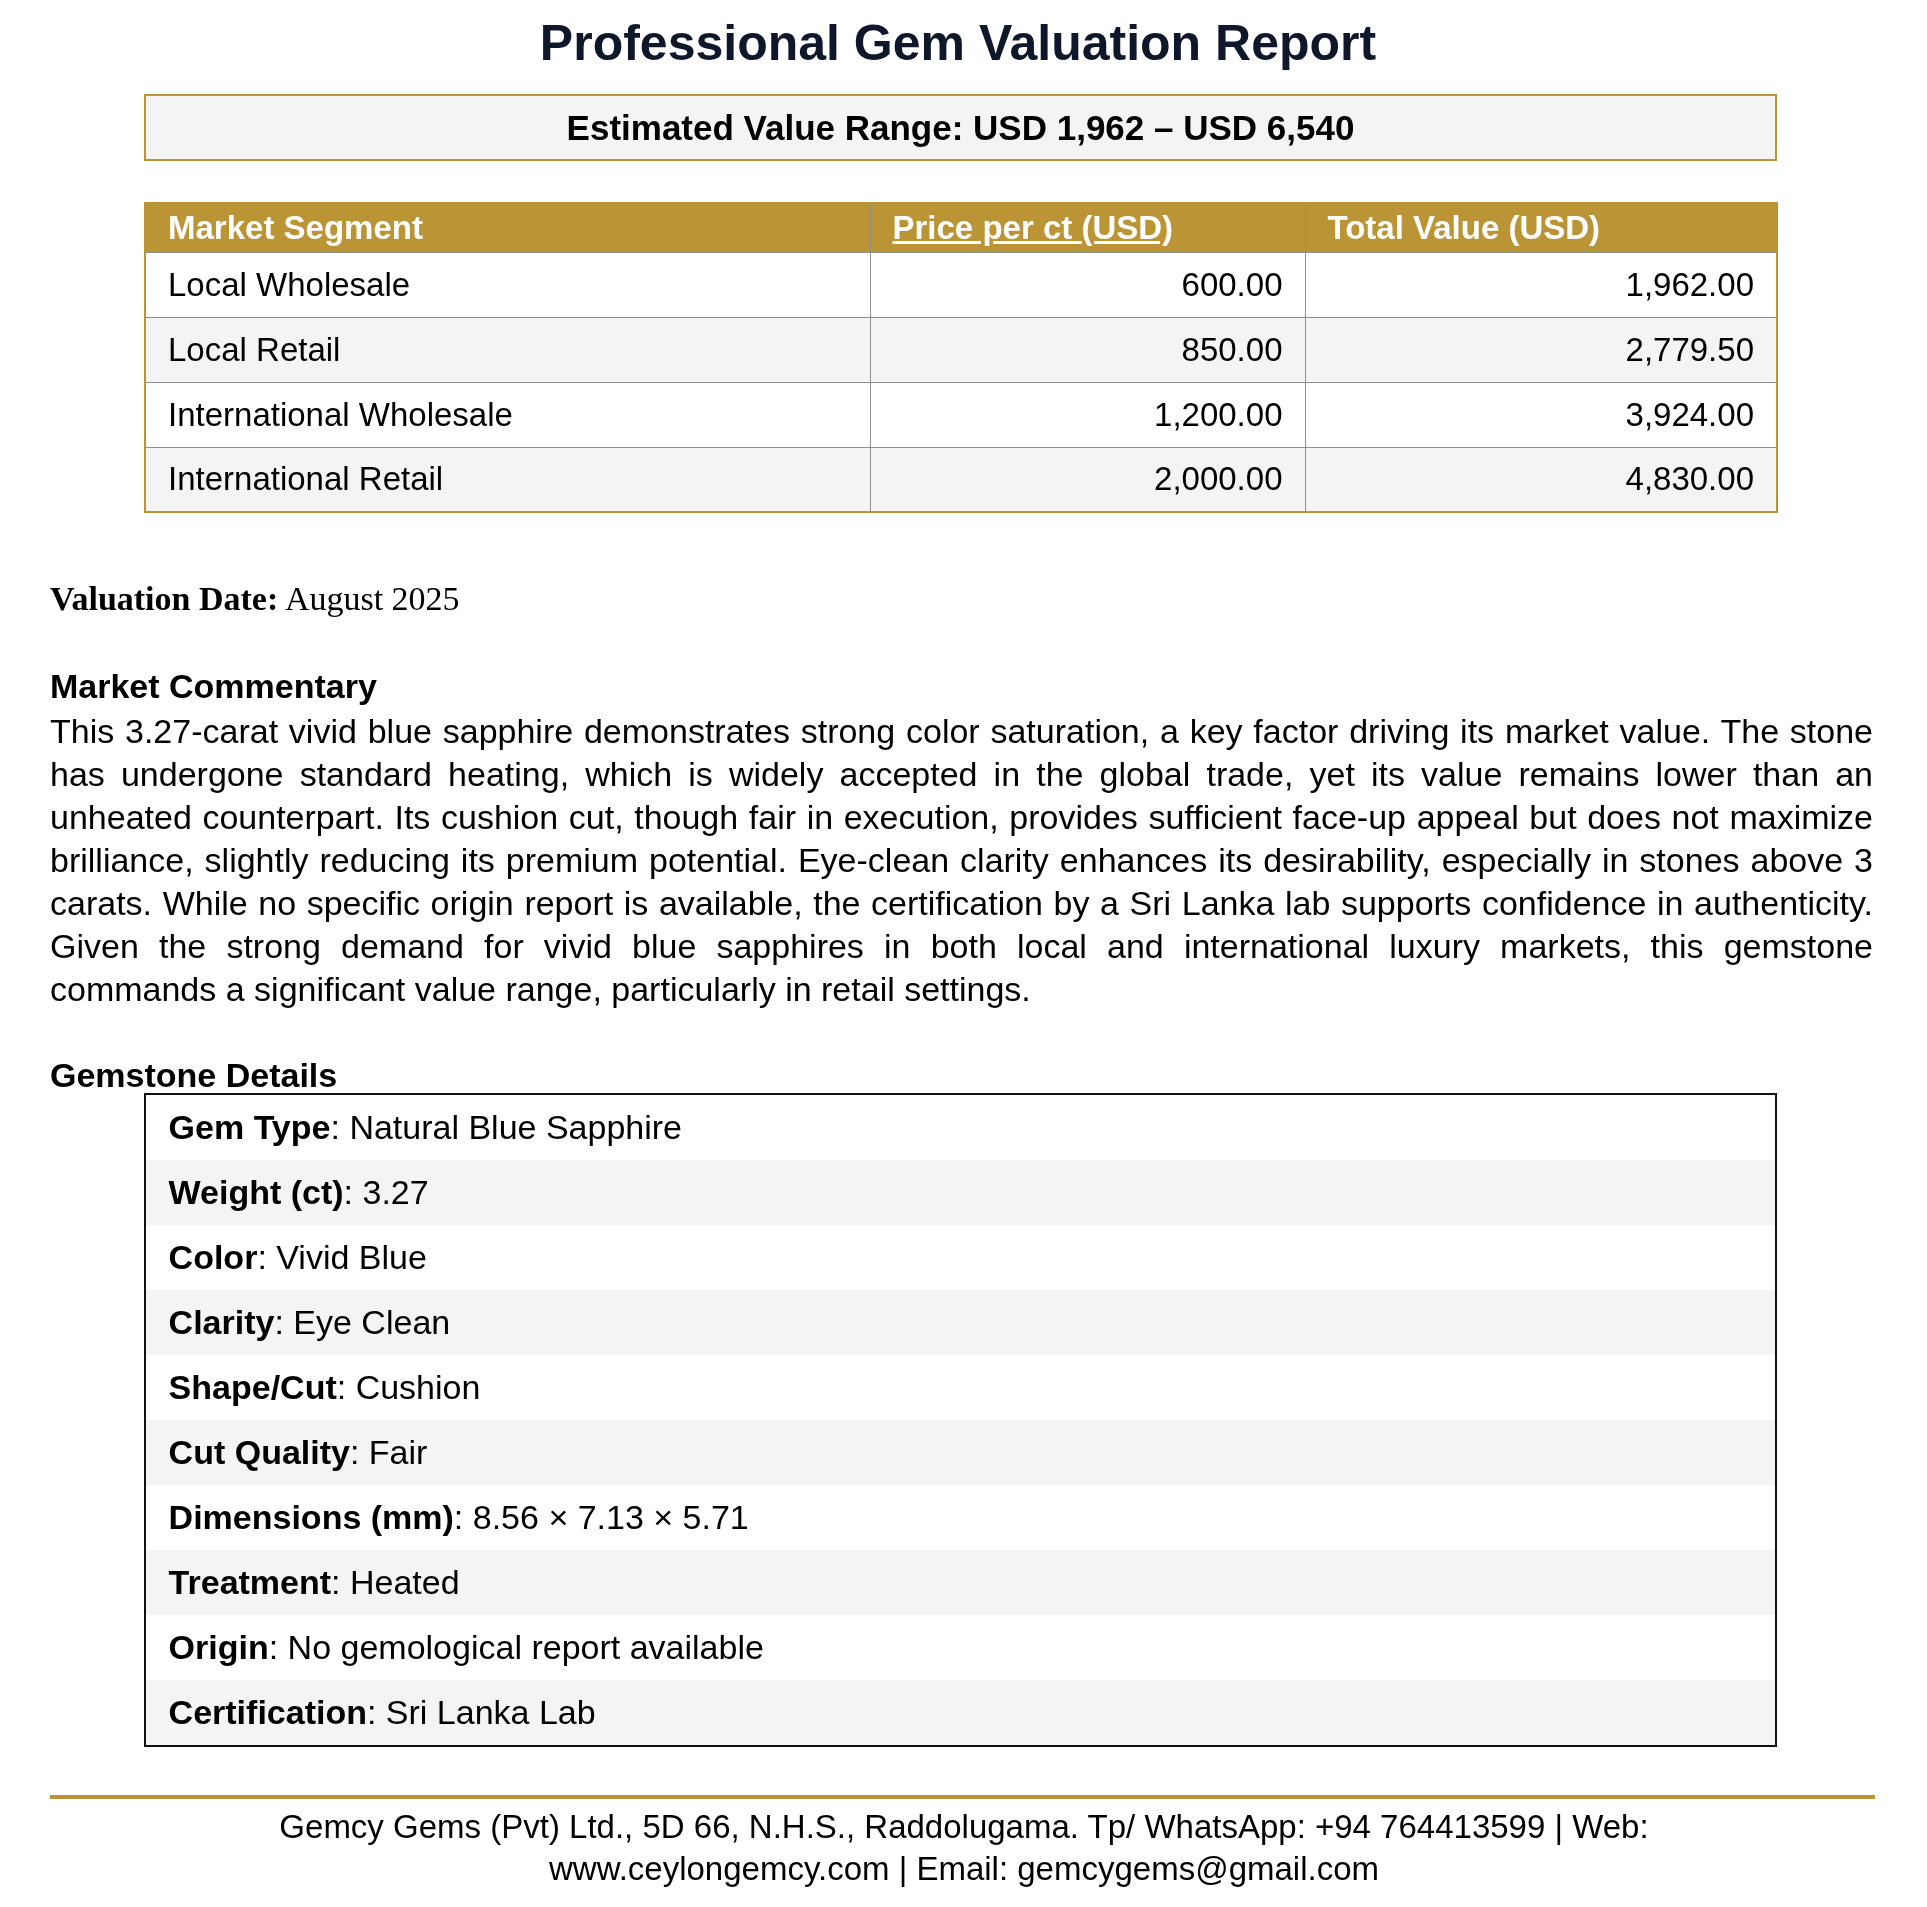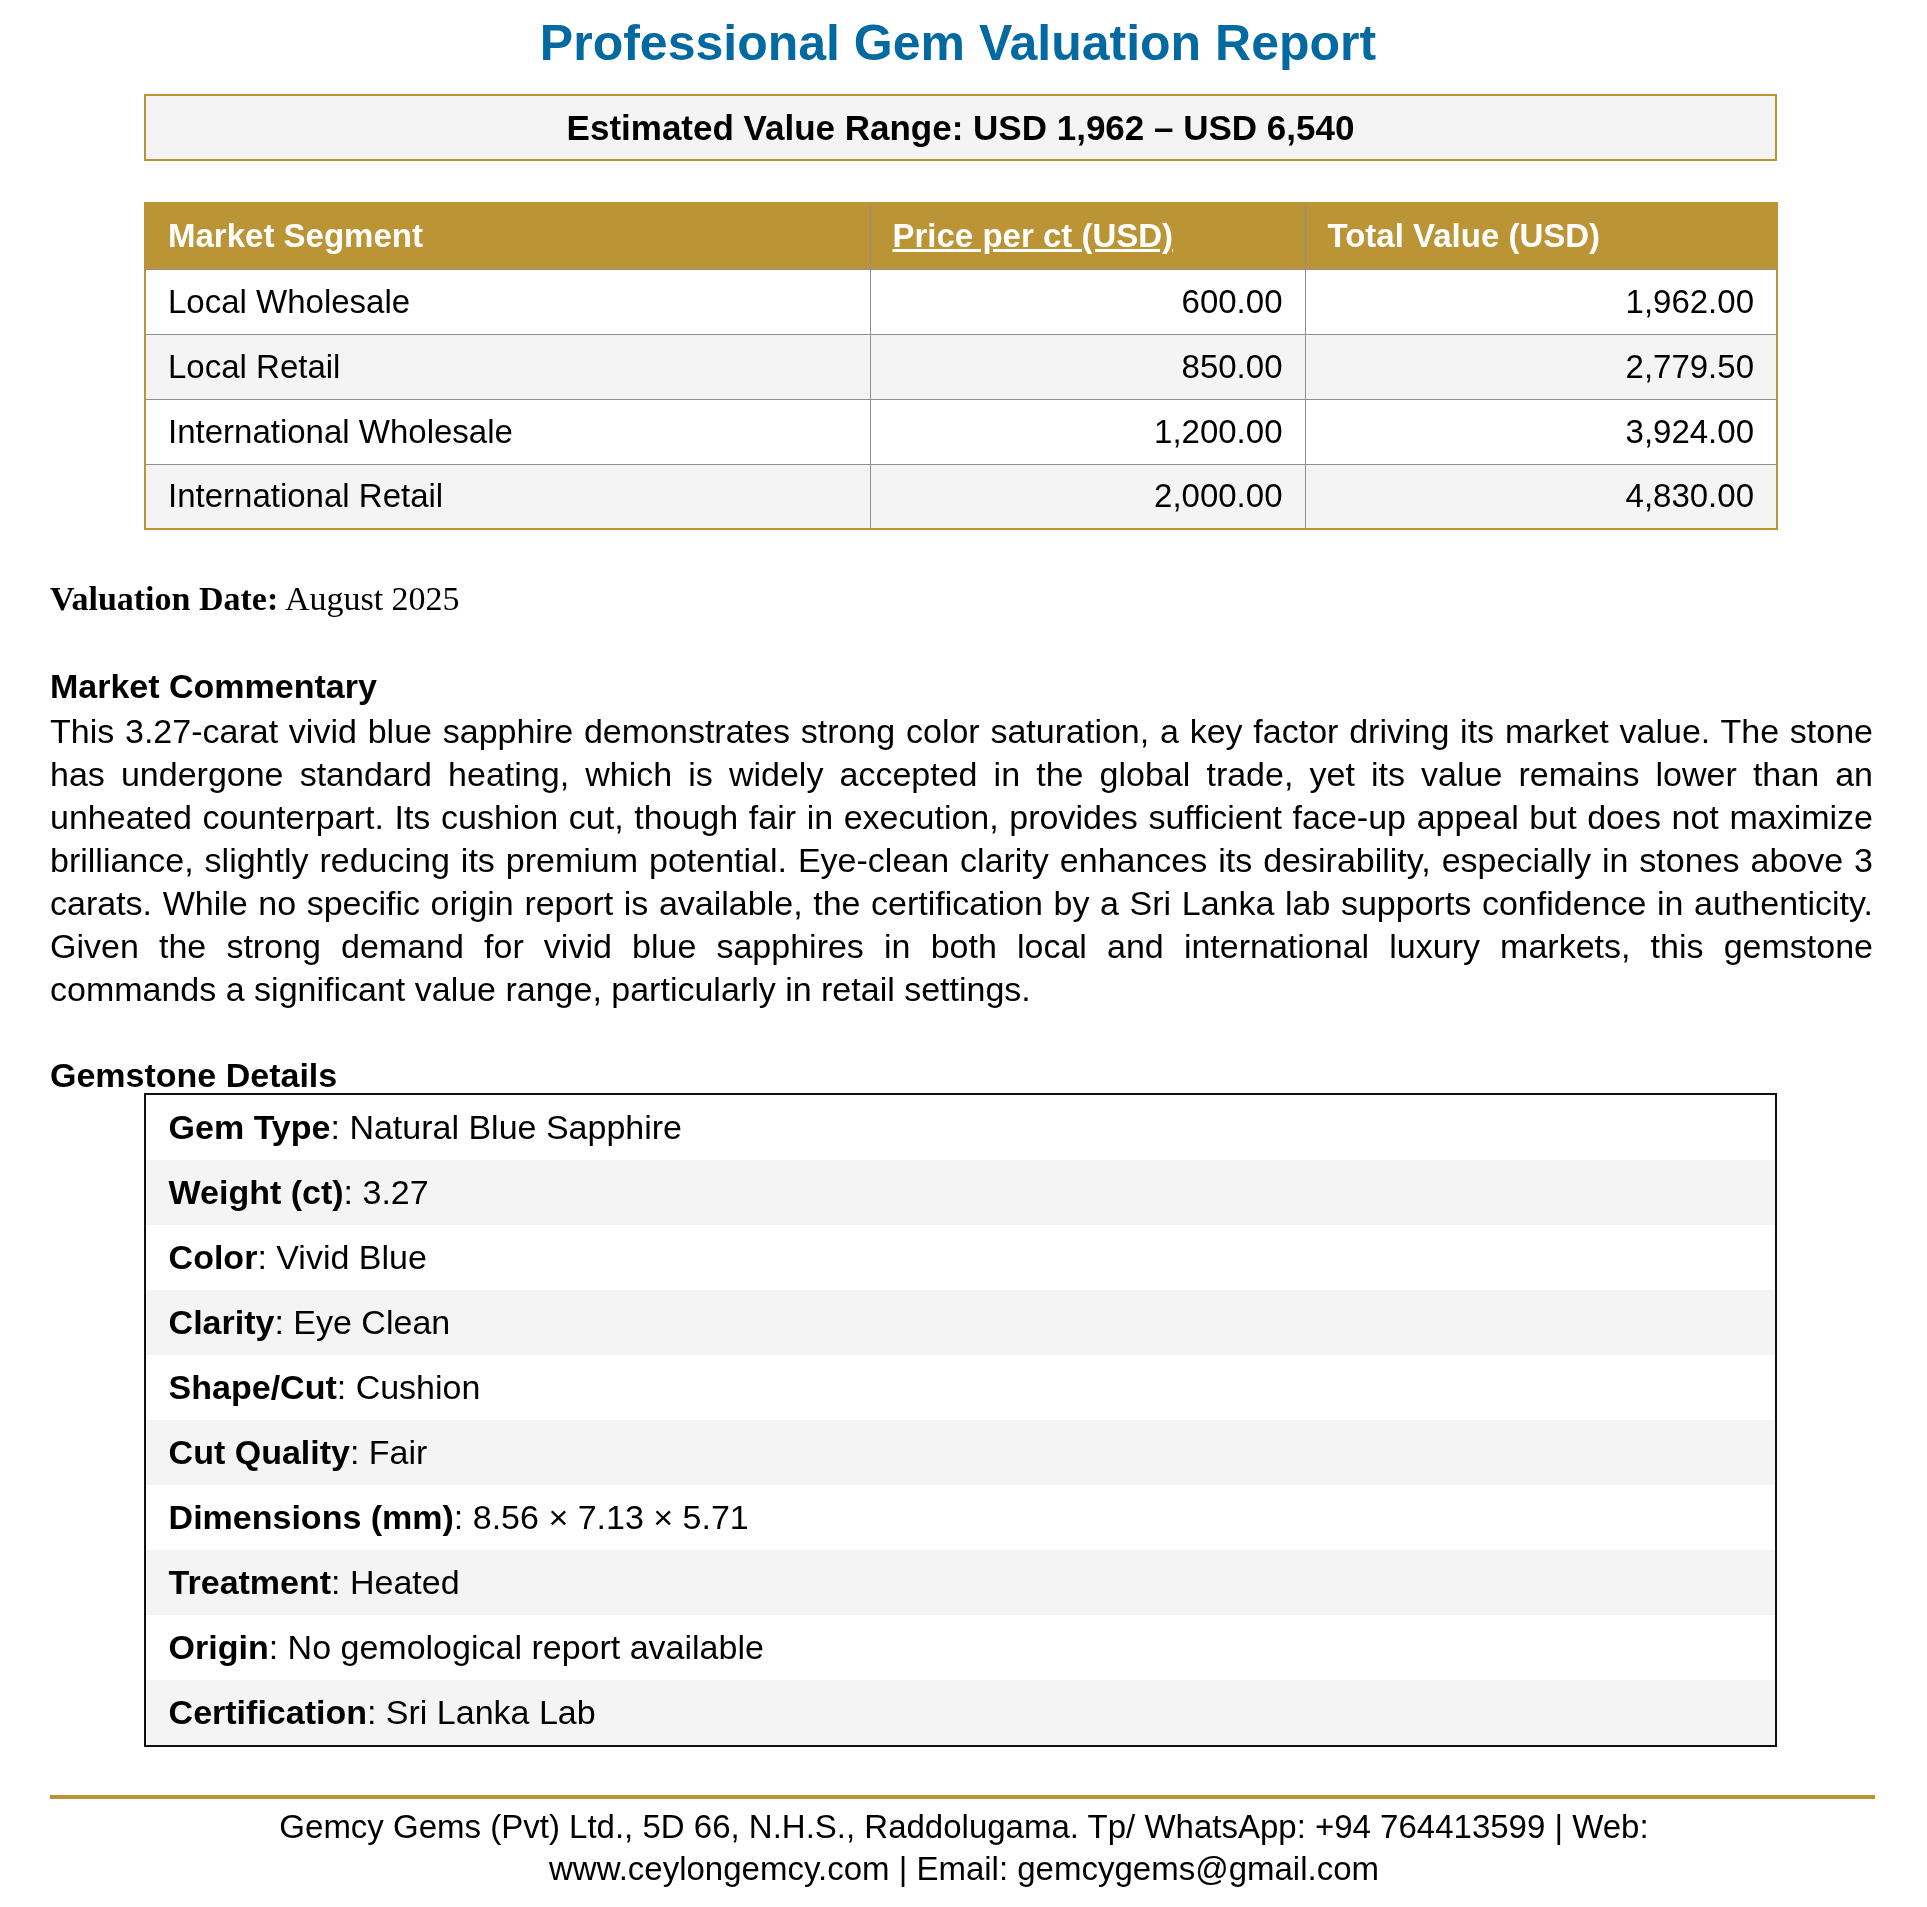--- a/index.html
+++ b/index.html
@@ -2,36 +2,36 @@
 <html style="font-size:14px"><head>
 <meta charset="utf-8">
 <style>
   html, body { margin: 0; padding: 0; background: #ffffff; }
   body {
     width: 1928px; height: 1908px; position: relative; overflow: hidden;
     font-family: "Liberation Sans", "DejaVu Sans", sans-serif; color: #000;
   }
   .title {
     position: absolute; left: 0; top: 12px; width: 1916px; text-align: center;
-    font-size: 50px; font-weight: bold; color: #0369a1; line-height: 63px; margin: 0;
+    font-size: 50px; font-weight: bold; color: #0f172a; line-height: 63px; margin: 0;
   }
   .range-box {
     position: absolute; left: 144px; top: 94px; width: 1629px; height: 63px;
     border: 2.6px solid #BB9535; background: #F4F4F4;
     display: flex; align-items: center; justify-content: center;
     font-size: 35px; font-weight: bold;
   }
   table.market {
     position: absolute; left: 144px; top: 202px; width: 1634px;
     border-collapse: collapse; border: 2.6px solid #BB9535;
     font-size: 33px;
   }
   table.market th {
     background: #BB9535; color: #fff; font-weight: bold; text-align: left;
-    height: 66px; padding: 0 22px; border-right: 1.7px solid #8f8f8f;
+    height: 49px; padding: 0 22px; border-right: 1.7px solid #8f8f8f;
     border-bottom: 1.7px solid #8f8f8f; box-sizing: border-box;
   }
   table.market th:last-child { border-right: none; }
   table.market td {
     height: 65px; padding: 0 22px; border: 1.7px solid #8f8f8f; box-sizing: border-box; margin-left: 21px;
   }
   table.market tr td:first-child { border-left: none; }
   table.market tr td:last-child { border-right: none; }
   table.market tr:last-child td { border-bottom: none; }
   table.market tbody tr:nth-child(even) td { background: #F4F4F4; }

